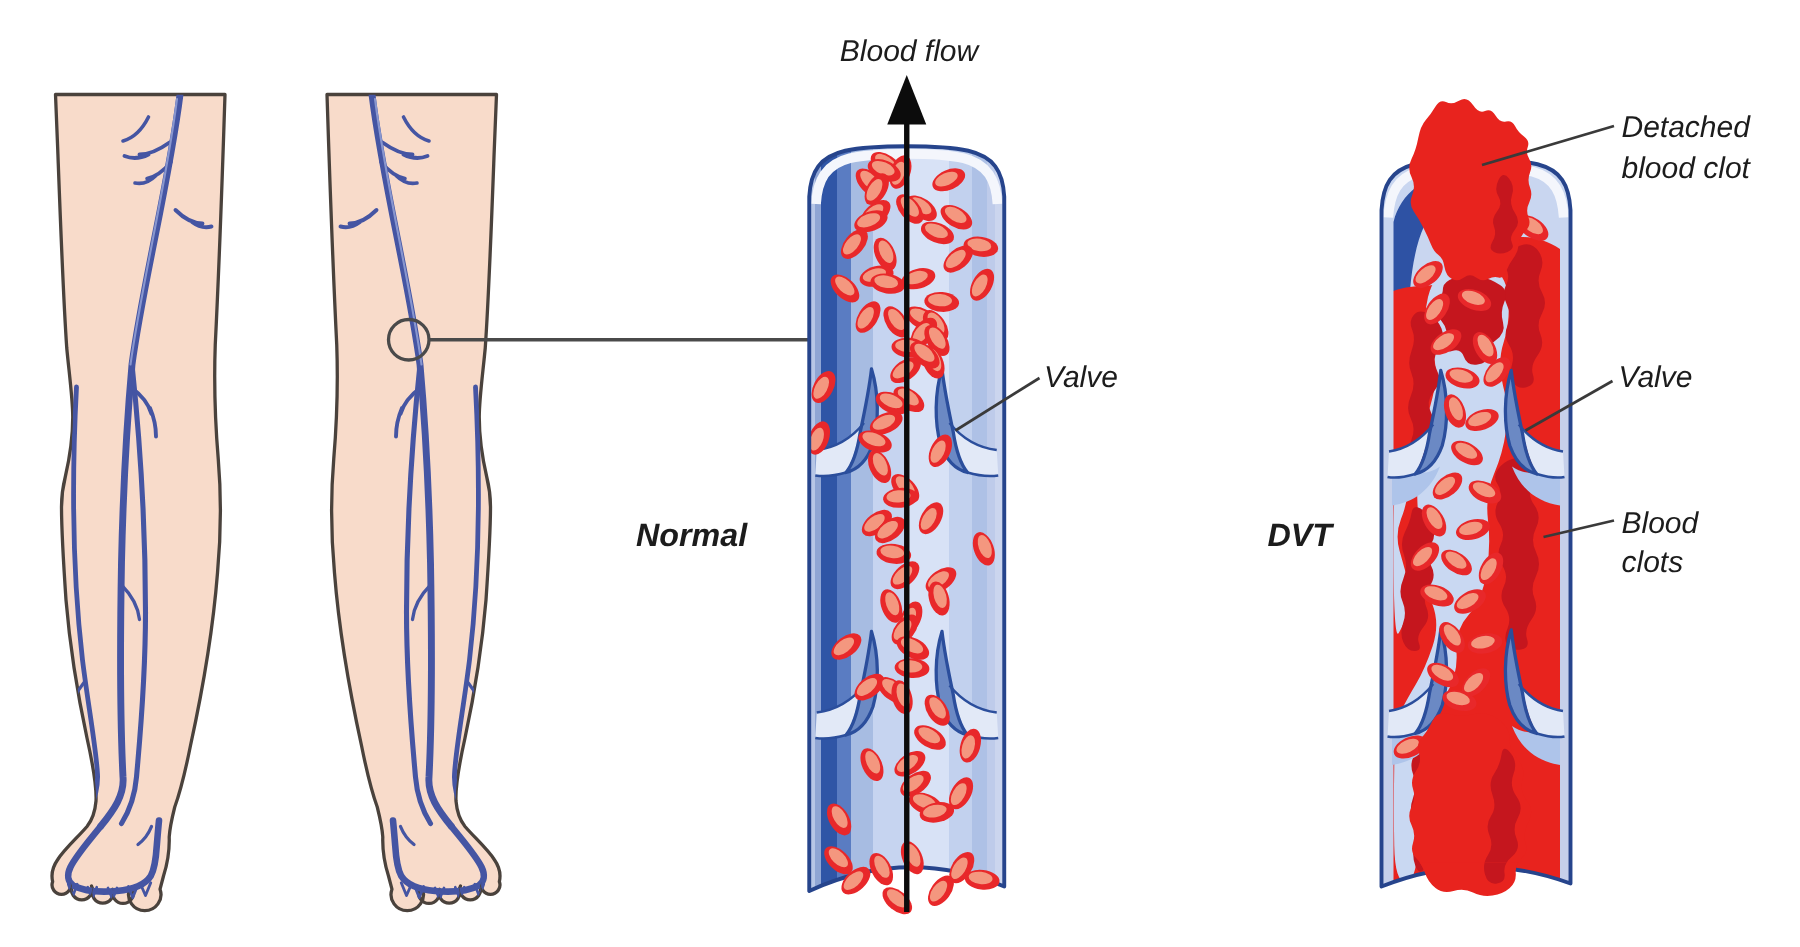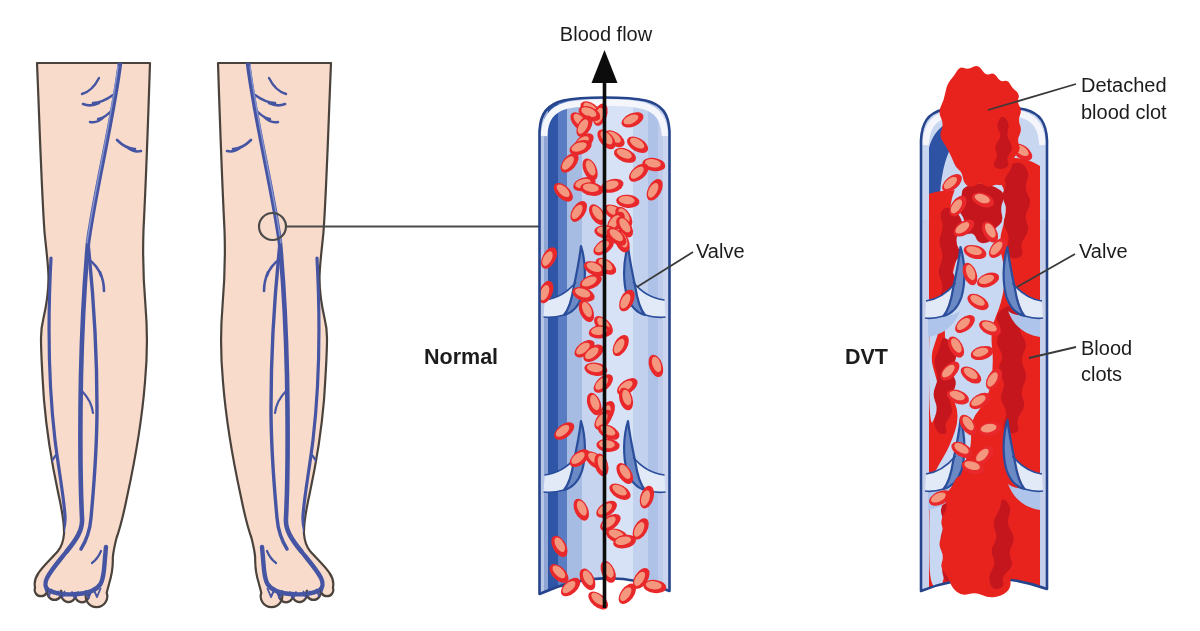--- a/index.html
+++ b/index.html
@@ -1,17 +1,17 @@
 <!DOCTYPE html>
 <html><head>
 <meta charset="utf-8">
 <style>
   html,body { margin:0; padding:0; background:#ffffff; }
   .stage { position:relative; width:1200px; height:631px; background:#ffffff; overflow:hidden;
-           font-family:"Liberation Sans","DejaVu Sans",sans-serif; }
+           font-family:"Liberation Sans","DejaVu Sans",sans-serif;font-style:italic; }
   svg { display:block; }
 </style>
 </head>
 <body>
 
 <div class="stage">
 <svg width="1200" height="631" viewBox="0 0 1200 631">
   <defs>
     <clipPath id="legclip">
           <path d="M 37,63 L 150,63 C 148,125 146,180 143.5,230 C 142.5,258 143.5,282 145.5,306 C 147.5,330 147.5,355 145,382 C 142,420 134,465 127,497 C 124,512 120.5,527 116.5,538 C 114.5,546 113.2,552 112.8,558 C 113,564 112.2,574 109,584 L 106.7,592.8 A 10.8,10.8 0 1 1 86.3,592.8 L 88.5,593.1 A 6.9,6.9 0 1 1 75.5,593.1 L 75.1,592.8 A 7,7 0 1 1 61.9,592.8 L 61.0,590.7 A 6.9,6.9 0 1 1 48.0,590.7 L 46.9,587.7 A 6.3,6.3 0 1 1 35.1,587.7 C 34,583 35,578 38.5,573 C 43,566 52,558 58,551 C 62,546 63.5,540 64,534 C 64.5,524 62,510 58,492 C 52,464 46.5,430 44,400 C 42.5,378 41,355 41,338 C 41,330 42,324 43.5,318 C 46.5,305 48.5,292 48.5,278 C 48.5,266 46,248 44.5,232 C 42,196 40,140 38.5,100 Z"></path>

